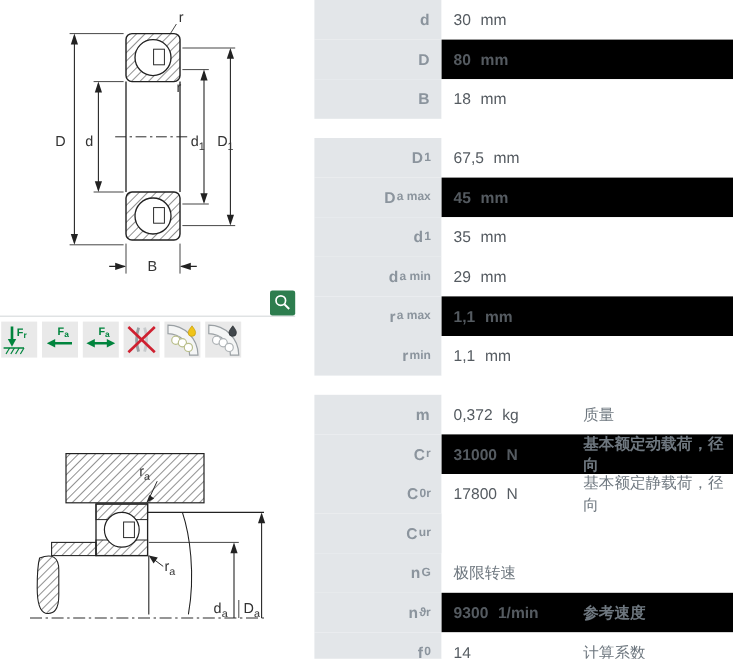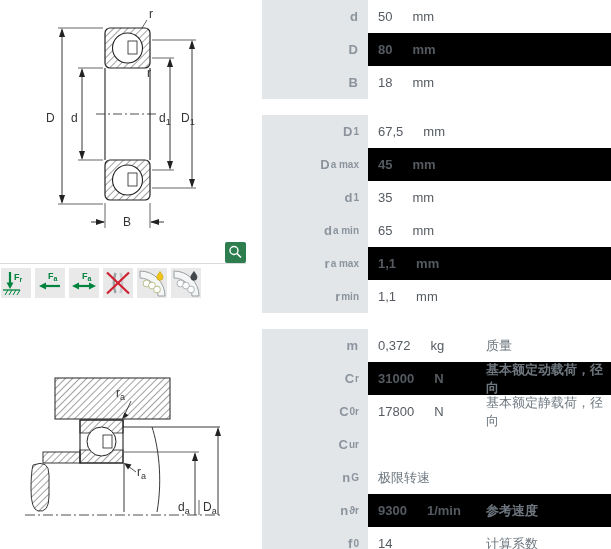--- a/index.html
+++ b/index.html
@@ -22,21 +22,21 @@
   .row{display:flex;height:33px;}
   .cell-label{
     width:106px;min-width:106px;background:#e3e6e9;color:#8b949d;
     font-size:13px;font-weight:bold;display:flex;align-items:center;justify-content:flex-end;
     padding-right:9px;box-sizing:border-box;
   }
   .cell-label sub{font-size:10px;font-weight:bold;line-height:0;margin-left:1px;}
   .cell-value{flex:1;display:flex;align-items:center;padding-left:10px;background:#fff;color:#555b61;font-size:13px;}
   .row.alt .cell-value{background:#000000;font-weight:bold;}
   .val{width:108px;min-width:108px;display:inline-block;}
-  .u{margin-left:20px;text-align:center;}
+  .u{margin-left:8px;text-align:center;}
   .desc{color:#6e777f;font-size:13px;}
   
   .dimtext{font-family:"Liberation Sans",sans-serif;font-size:12px;fill:#333;}
   .dimtext tspan.sb{font-size:9px;}
   .icontext{font-family:"Liberation Sans",sans-serif;font-size:9px;font-weight:bold;fill:#00843d;}
   .icontext tspan.sb{font-size:7px;}
 </style>
 </head>
 <body>
 
@@ -218,21 +218,21 @@
 </div>
 
 <div class="spec-panel" id="spec-panel">
     <div class="spec-group gap">
       <div class="row">
     <div class="cell-label">
           <span class="lb">d</span>
           <sub class="ls"></sub>
         </div>
     <div class="cell-value">
-      <span class="val"><span class="v">50</span><span class="u">mm</span></span>
+      <span class="val"><span class="v">30</span><span class="u">mm</span></span>
       <span class="desc"></span>
     </div>
   </div>
       <div class="row alt">
     <div class="cell-label">
           <span class="lb">D</span>
           <sub class="ls"></sub>
         </div>
     <div class="cell-value">
       <span class="val"><span class="v">80</span><span class="u">mm</span></span>
@@ -282,21 +282,21 @@
     </div>
   </div>
     </div>
     <div class="spec-group gap">
       <div class="row">
     <div class="cell-label">
           <span class="lb">d</span>
           <sub class="ls">a min</sub>
         </div>
     <div class="cell-value">
-      <span class="val"><span class="v">65</span><span class="u">mm</span></span>
+      <span class="val"><span class="v">29</span><span class="u">mm</span></span>
       <span class="desc"></span>
     </div>
   </div>
       <div class="row alt">
     <div class="cell-label">
           <span class="lb">r</span>
           <sub class="ls">a max</sub>
         </div>
     <div class="cell-value">
       <span class="val"><span class="v">1,1</span><span class="u">mm</span></span>

